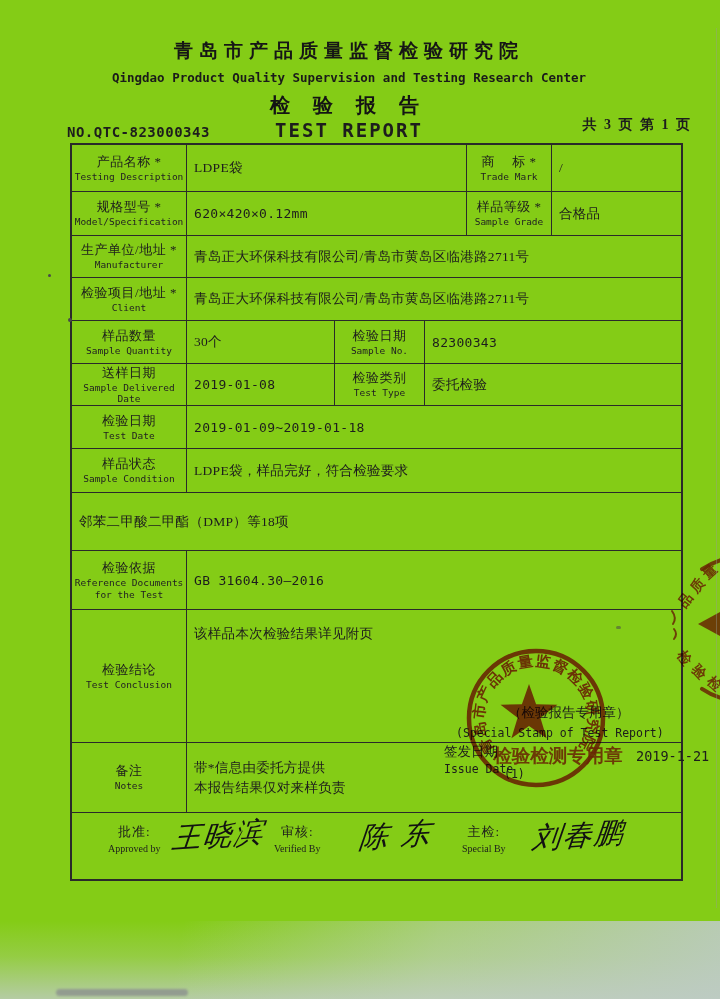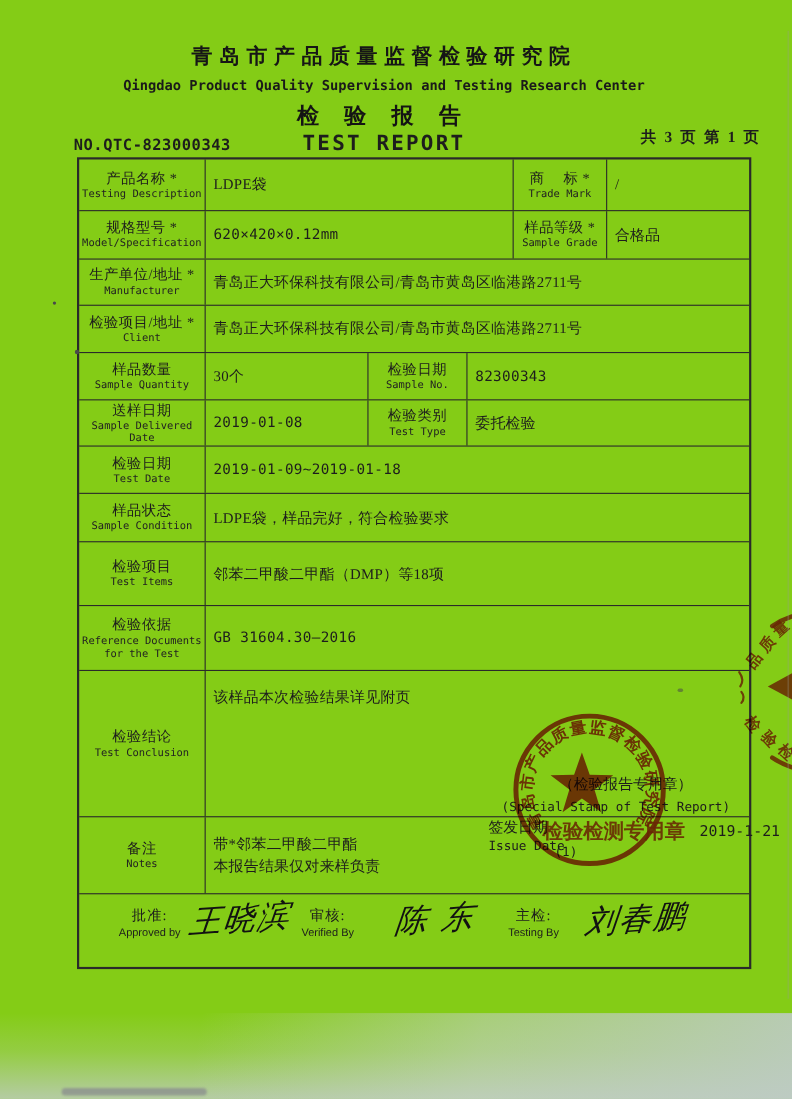--- a/index.html
+++ b/index.html
@@ -38,21 +38,21 @@
   .l2b{width:90px; border-right:1.5px solid #2a2a2a;}
   .mono{font-family:"DejaVu Sans Mono", monospace; font-size:13px;}
   .two-line{display:block; line-height:20px; padding-top:13px;}
   
   .h45{height:47px;} .h44{height:44px;} .h42{height:42px;} .h43{height:43px;}
   .h58{height:58px;} .h59{height:59px;} .h133{height:133px;} .h70{height:70px;} .h66{height:66px;}
   
   .sig-row{position:relative; width:100%;}
   .sig-label{position:absolute; text-align:center;margin-left:12px;}
   .sig-label .cn{font-size:13px; letter-spacing:1px;}
-  .sig-label .en{font-size:10px; font-family:Liberation Sans, sans-serif; margin-top:2px;}
+  .sig-label .en{font-size:10px; font-family:Liberation Serif, serif; margin-top:2px;}
   .signature{
     position:absolute; font-family:"DejaVu Serif", serif; font-style:italic;
     font-size:29px; color:#121212; transform:rotate(-4deg) skewX(-10deg);
     letter-spacing:2px; white-space:nowrap;
   }
   
   .ann{position:absolute; white-space:nowrap; color:#1c1c1c;}
   .ann.cn{font-size:13.5px;}
   .ann.en{font-size:11.5px; font-family:"DejaVu Sans Mono", monospace;}
   
@@ -187,24 +187,20 @@
       <div class="td lc">
         <div class="cn">样品状态</div>
         <div class="en">Sample Condition</div>
       </div>
       <div class="td val">
           <span>LDPE袋，样品完好，符合检验要求</span>
         </div>
     </div>
 
     <div class="tr h58">
-      <div class="td lc">
-        <div class="cn">检验项目</div>
-        <div class="en">Test Items</div>
-      </div>
       <div class="td val">
           <span>邻苯二甲酸二甲酯（DMP）等18项</span>
         </div>
     </div>
 
     <div class="tr h59">
       <div class="td lc">
         <div class="cn">检验依据</div>
         <div class="en">Reference Documents for the Test</div>
       </div>
@@ -223,42 +219,42 @@
         </div>
     </div>
 
     <div class="tr h70">
       <div class="td lc">
         <div class="cn">备注</div>
         <div class="en">Notes</div>
       </div>
       <div class="td val top">
         <span class="two-line" style="padding-top:0;">
-          <span>带*邻苯二甲酸二甲酯</span><br>
+          <span>带*信息由委托方提供</span><br>
           <span>本报告结果仅对来样负责</span>
         </span>
       </div>
     </div>
 
     <div class="tr h66 sig-row">
       <div class="sig-label" style="left:24px; top:10px;">
         <div class="cn">批准:</div>
         <div class="en">Approved by</div>
       </div>
       <div class="signature" style="left:100px; top:3px;">王晓滨</div>
 
       <div class="sig-label" style="left:190px; top:10px;">
         <div class="cn">审核:</div>
         <div class="en">Verified By</div>
       </div>
       <div class="signature" style="left:287px; top:3px;">陈 东</div>
 
       <div class="sig-label" style="left:378px; top:10px;">
         <div class="cn">主检:</div>
-        <div class="en">Testing By</div>
+        <div class="en">Special By</div>
       </div>
       <div class="signature" style="left:460px; top:3px;">刘春鹏</div>
     </div>
   </div>
 
   <div class="ann cn" style="left:508px; top:704px;">（检验报告专用章）</div>
   <div class="ann en" style="left:456px; top:726px;">(Special Stamp of Test Report)</div>
   <div class="ann cn" style="left:444px; top:743px;">签发日期</div>
   <div class="ann en" style="left:444px; top:762px;">Issue Date</div>
   <div class="ann cn mono" style="left:636px; top:748px;">2019-1-21</div>

